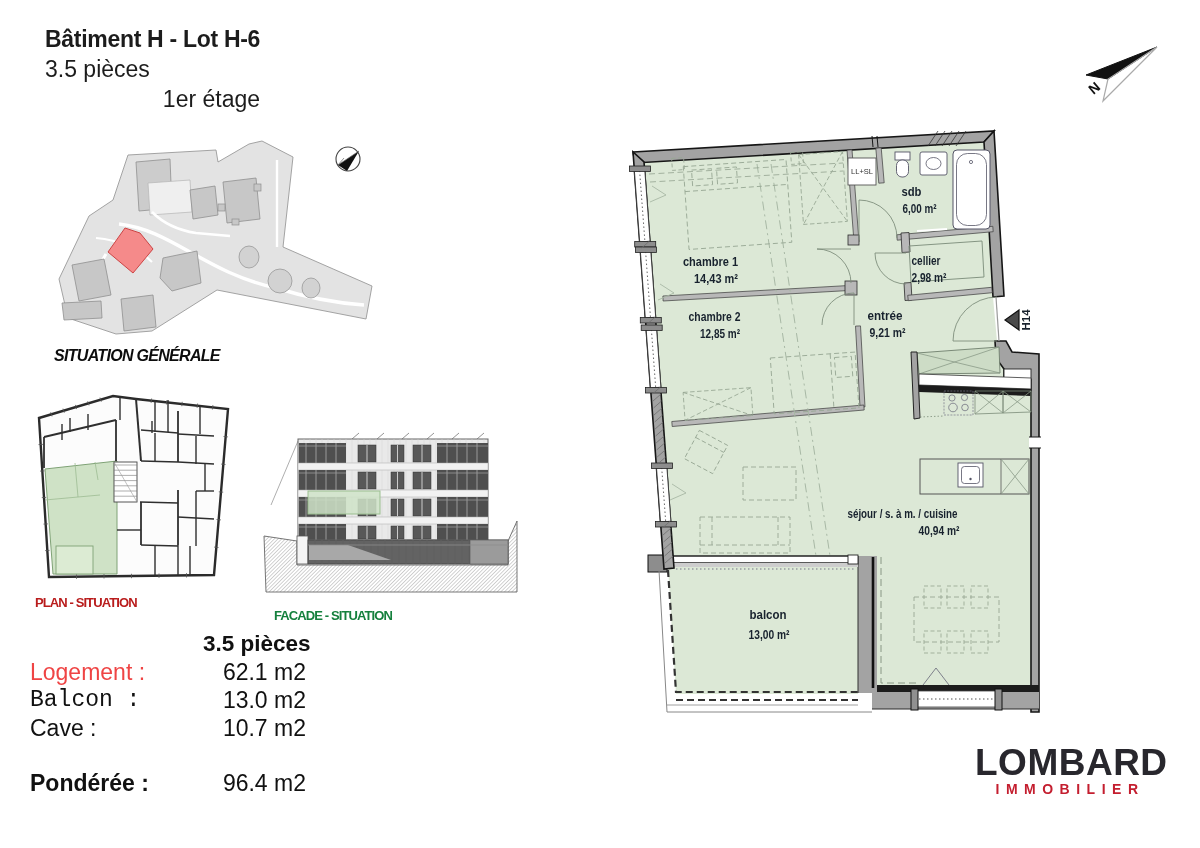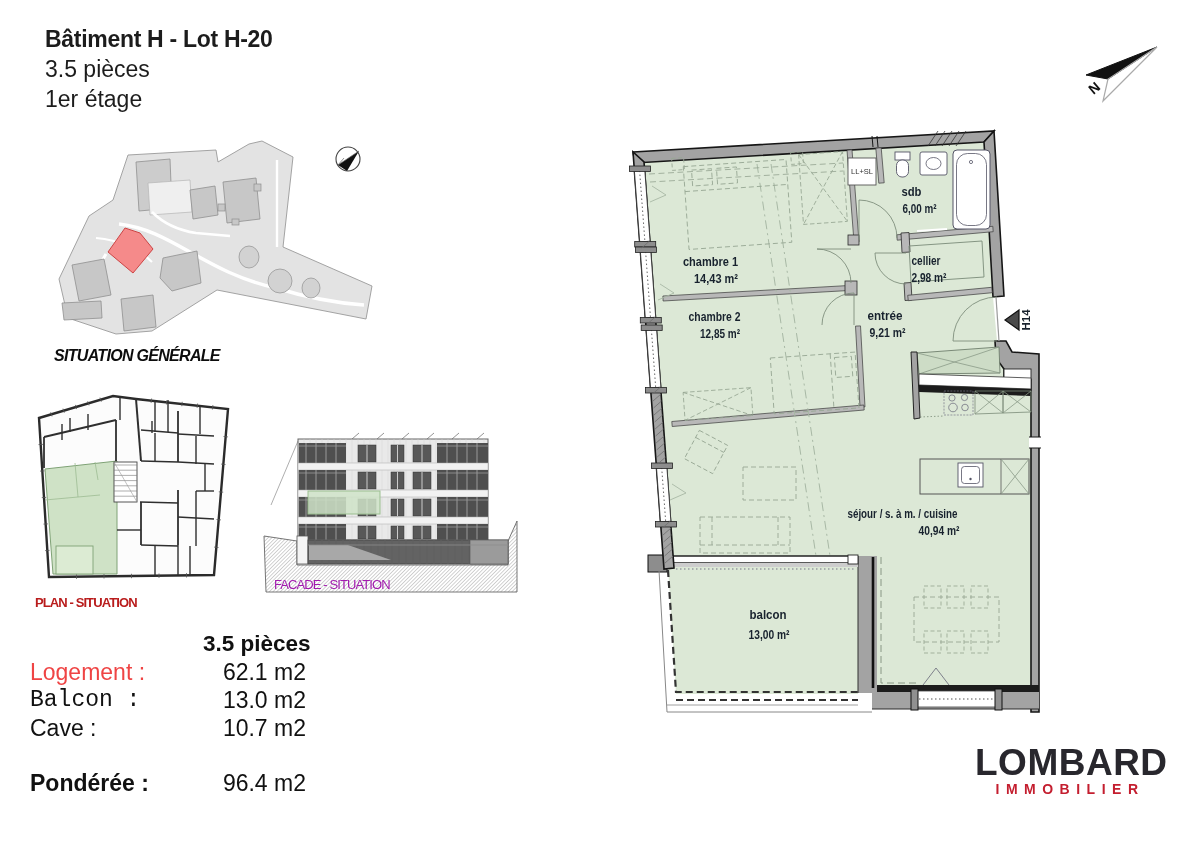--- a/index.html
+++ b/index.html
@@ -4,23 +4,23 @@
 <style>
   html,body{margin:0;padding:0;}
   body{width:1200px;height:848px;position:relative;background:#ffffff;
        font-family:"Liberation Sans", sans-serif;overflow:hidden;}
   .abs{position:absolute;}
 </style>
 </head>
 <body>
 
 <div class="abs" style="left:45px;top:24px;color:#1c1c1c;">
-  <div style="font-size:23px;font-weight:bold;letter-spacing:-0.3px;line-height:30px;">Bâtiment H - Lot H-20</div>
+  <div style="font-size:23px;font-weight:bold;letter-spacing:-0.3px;line-height:30px;">Bâtiment H - Lot H-6</div>
   <div style="font-size:23px;line-height:30px;">3.5 pièces</div>
-  <div style="font-size:23px;line-height:30px;">1er étage</div>
+  <div style="font-size:23px;line-height:30px;text-align:right;">1er étage</div>
 </div>
 
 <svg class="abs" style="left:1075px;top:35px;" width="95" height="75" viewBox="1075 35 95 75">
   <polygon points="1086,75 1157,47 1108,79" fill="#111" stroke="#111" stroke-width="1"></polygon>
   <polygon points="1108,79 1103,101 1157,47" fill="none" stroke="#aaa" stroke-width="1.2"></polygon>
   <text x="1091" y="96" font-size="14" font-weight="bold" fill="#111" transform="rotate(-40 1091 92)">N</text>
 </svg>
 
 <svg class="abs" style="left:40px;top:135px;" width="340" height="205" viewBox="40 135 340 205">
 
@@ -311,21 +311,21 @@
 <line x1="476" y1="540" x2="476" y2="564" stroke="#616161" stroke-width="1"></line>
 <line x1="483" y1="540" x2="483" y2="564" stroke="#616161" stroke-width="1"></line>
 <line x1="490" y1="540" x2="490" y2="564" stroke="#616161" stroke-width="1"></line>
 <line x1="497" y1="540" x2="497" y2="564" stroke="#616161" stroke-width="1"></line>
 <rect x="470" y="540" width="38" height="24" fill="#9b9b9b" stroke="#555" stroke-width="0.6"></rect>
 
 <polygon points="309,545 348,545 391,560 309,560" fill="#a8a8a8" stroke="none"></polygon>
 <line x1="308" y1="545" x2="508" y2="545" stroke="#8e8e8e" stroke-width="0.8"></line>
 </svg>
 
-<div class="abs" style="left:274px;top:577px;font-size:13px;font-weight:normal;color:#a21caf;letter-spacing:-0.9px;">FACADE - SITUATION</div>
+<div class="abs" style="left:274px;top:608px;font-size:13px;font-weight:bold;color:#15803d;letter-spacing:-0.9px;">FACADE - SITUATION</div>
 
 <div class="abs" style="left:203px;top:631px;width:103px;text-align:center;font-size:22.5px;font-weight:bold;color:#111;white-space:nowrap;">3.5 pièces</div>
 <div class="abs" style="left:30px;top:659px;font-size:23px;color:#ef4444;">Logement&nbsp;:</div>
 <div class="abs" style="left:106px;top:659px;width:200px;text-align:right;font-size:23px;color:#111;">62.1 m2</div>
 <div class="abs" style="left:30px;top:687px;font-size:23px;color:#111;font-family:Liberation Mono, monospace;">Balcon&nbsp;:</div>
 <div class="abs" style="left:106px;top:687px;width:200px;text-align:right;font-size:23px;color:#111;">13.0 m2</div>
 <div class="abs" style="left:30px;top:715px;font-size:23px;color:#111;">Cave&nbsp;:</div>
 <div class="abs" style="left:106px;top:715px;width:200px;text-align:right;font-size:23px;color:#111;">10.7 m2</div>
 <div class="abs" style="left:30px;top:770px;font-size:23px;font-weight:bold;color:#111;">Pondérée&nbsp;:</div>
 <div class="abs" style="left:106px;top:770px;width:200px;text-align:right;font-size:23px;color:#111;">96.4 m2</div>

